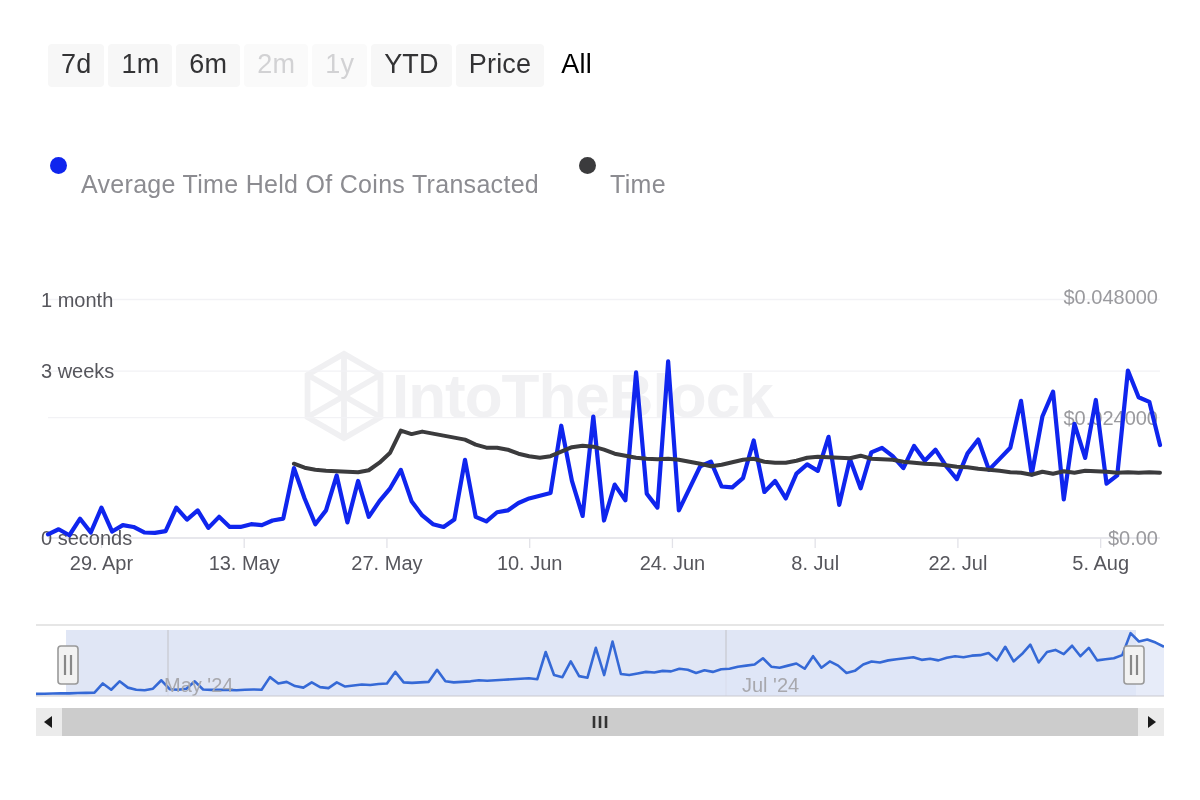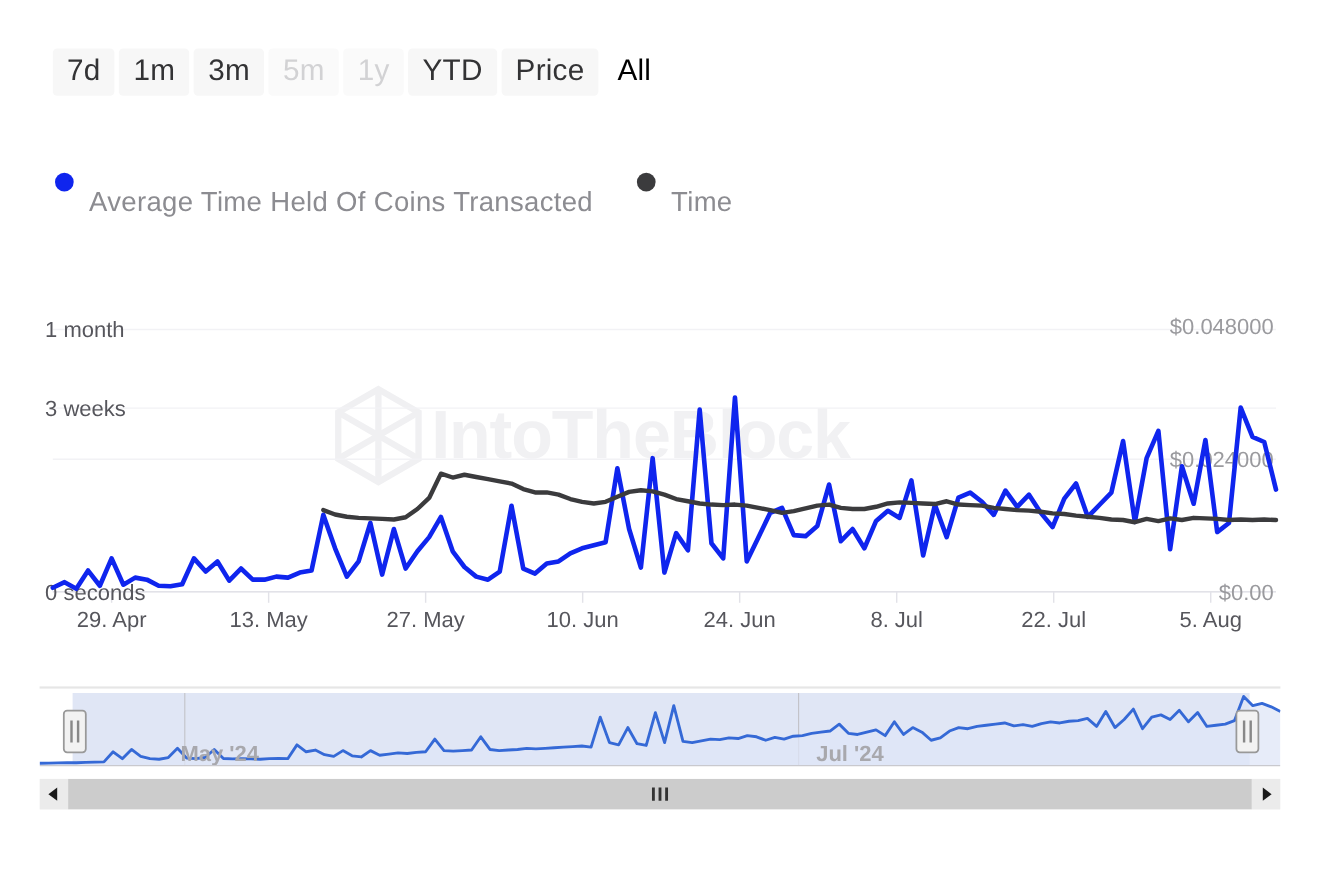--- a/index.html
+++ b/index.html
@@ -57,21 +57,21 @@
     position: absolute; left: 296px; top: 348px;
     display: flex; align-items: center; 
     pointer-events: none; user-select: none;
   }
   #watermark .wm-text {
     font-size: 62px; font-weight: bold; color: #f1f1f3;
     letter-spacing: -1px; line-height: 1;
   }
 
   
-  #navigator { position: absolute; left: 36px; top: 624px; width: 1128px; height: 82px; font-weight: bold; }
+  #navigator { position: absolute; left: 36px; top: 624px; width: 1128px; height: 82px; }
   #nav-outline { position:absolute; left:0; top:0; width:1128px; height:82px;
                  border-top: 2px solid #e6e6e6; }
   #nav-svg { position:absolute; left:0; top:0; }
   .nav-mask { fill: #cdd7ef; opacity: .62; }
   .nav-label { font-size: 20px; fill: #a8a8ad; }
   .nav-gridline { stroke: #c2c2c7; stroke-width: 1; }
   .nav-handle-rect {
     fill: #f2f2f2; stroke: #999999; stroke-width: 1.6;
   }
   .nav-handle-grip { stroke: #888888; stroke-width: 2.2; }
@@ -85,22 +85,22 @@
   .sb-grip   { stroke: #333333; stroke-width: 2.6; }
 </style>
 </head>
 <body>
 
 <div id="root">
 
   <div id="range-selector">
       <button class="range-btn">7d</button>
       <button class="range-btn">1m</button>
-      <button class="range-btn">3m</button>
-      <button class="range-btn disabled">5m</button>
+      <button class="range-btn">6m</button>
+      <button class="range-btn disabled">2m</button>
       <button class="range-btn disabled">1y</button>
       <button class="range-btn">YTD</button>
       <button class="range-btn">Price</button>
       <button class="range-btn selected">All</button>
     </div>
 
   <div id="legend">
       <div class="legend-item">
         <span class="legend-dot" style="background: rgb(15, 37, 238);"></span>
         <span class="legend-label">Average Time Held Of Coins Transacted</span>

